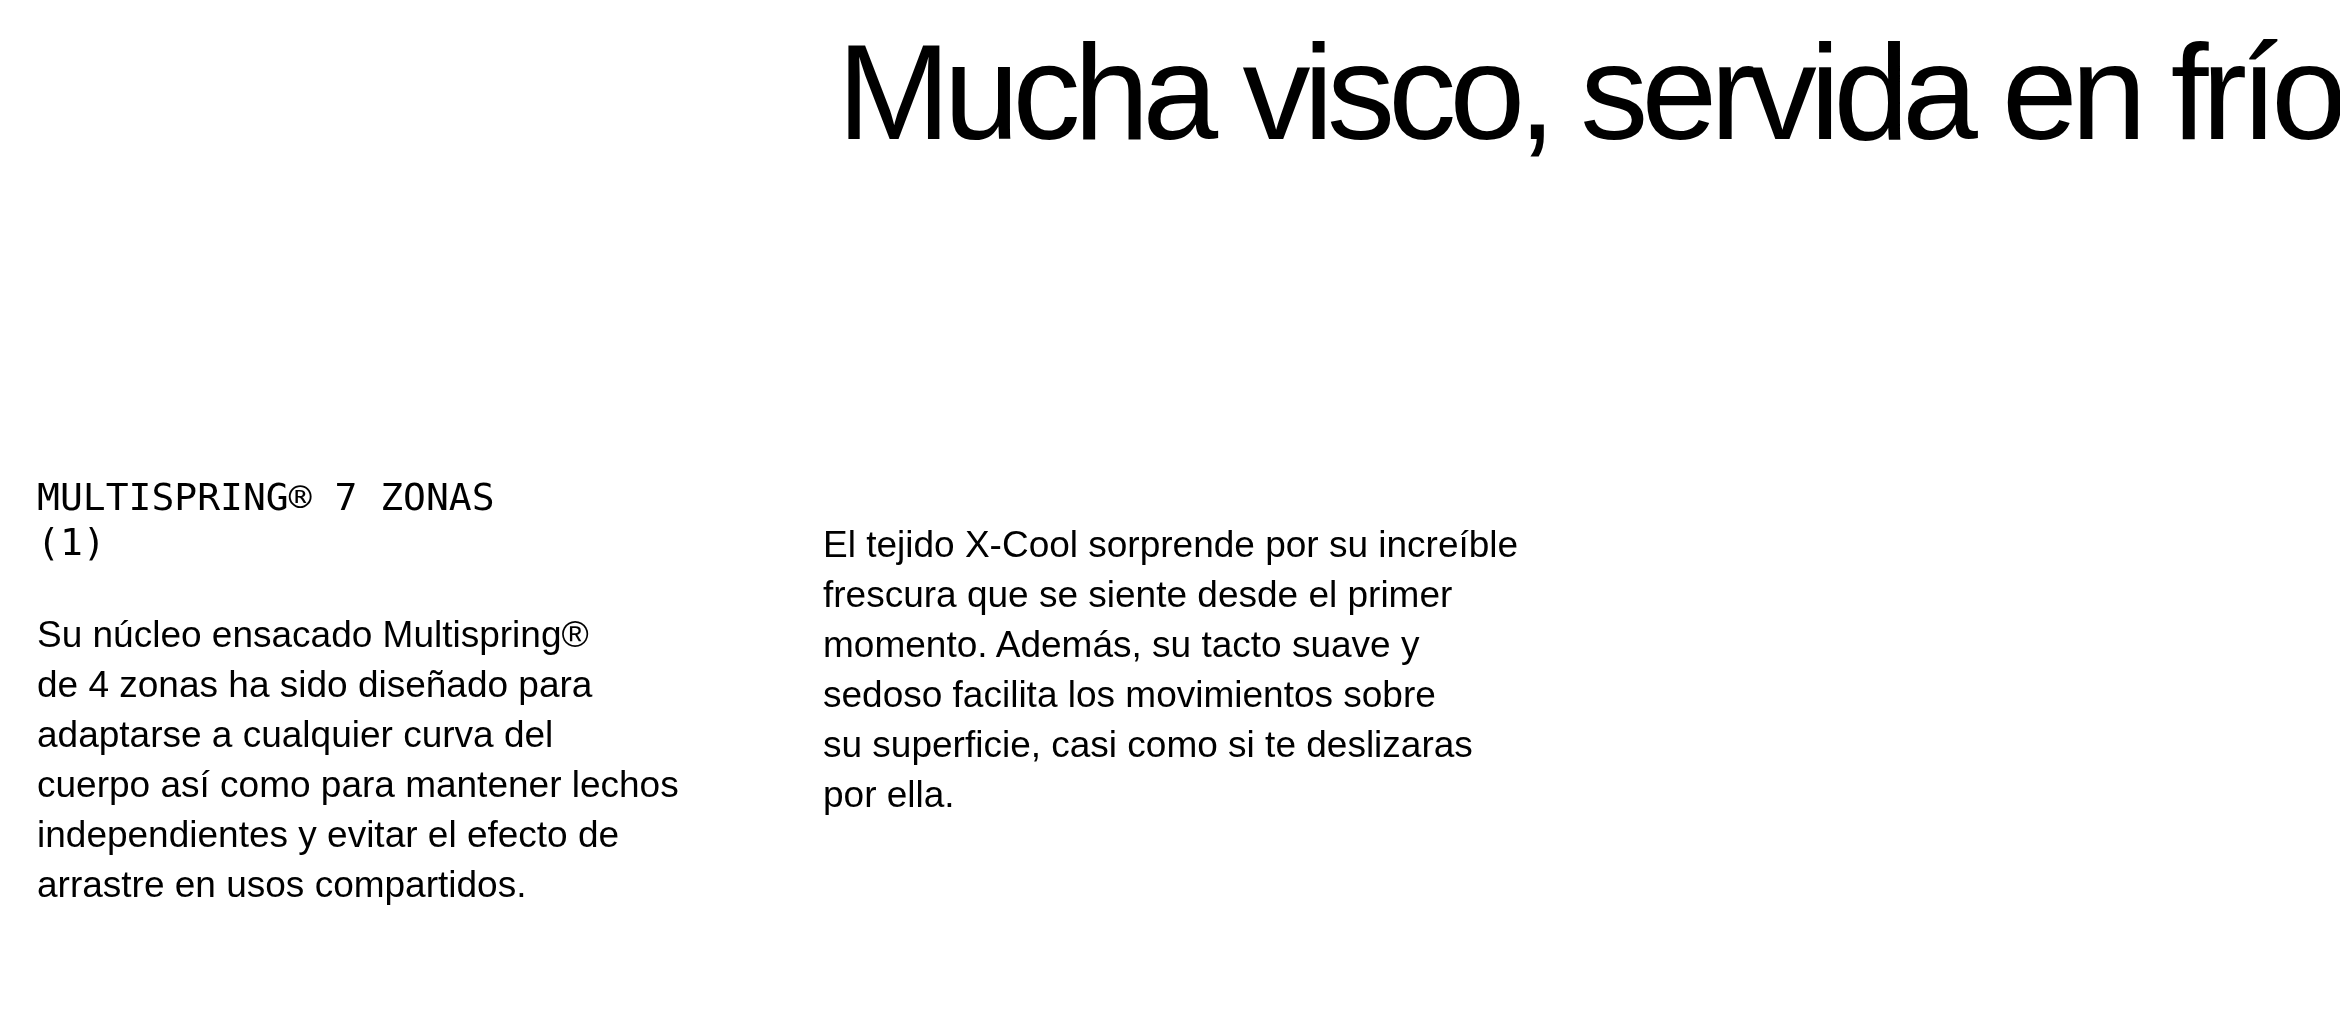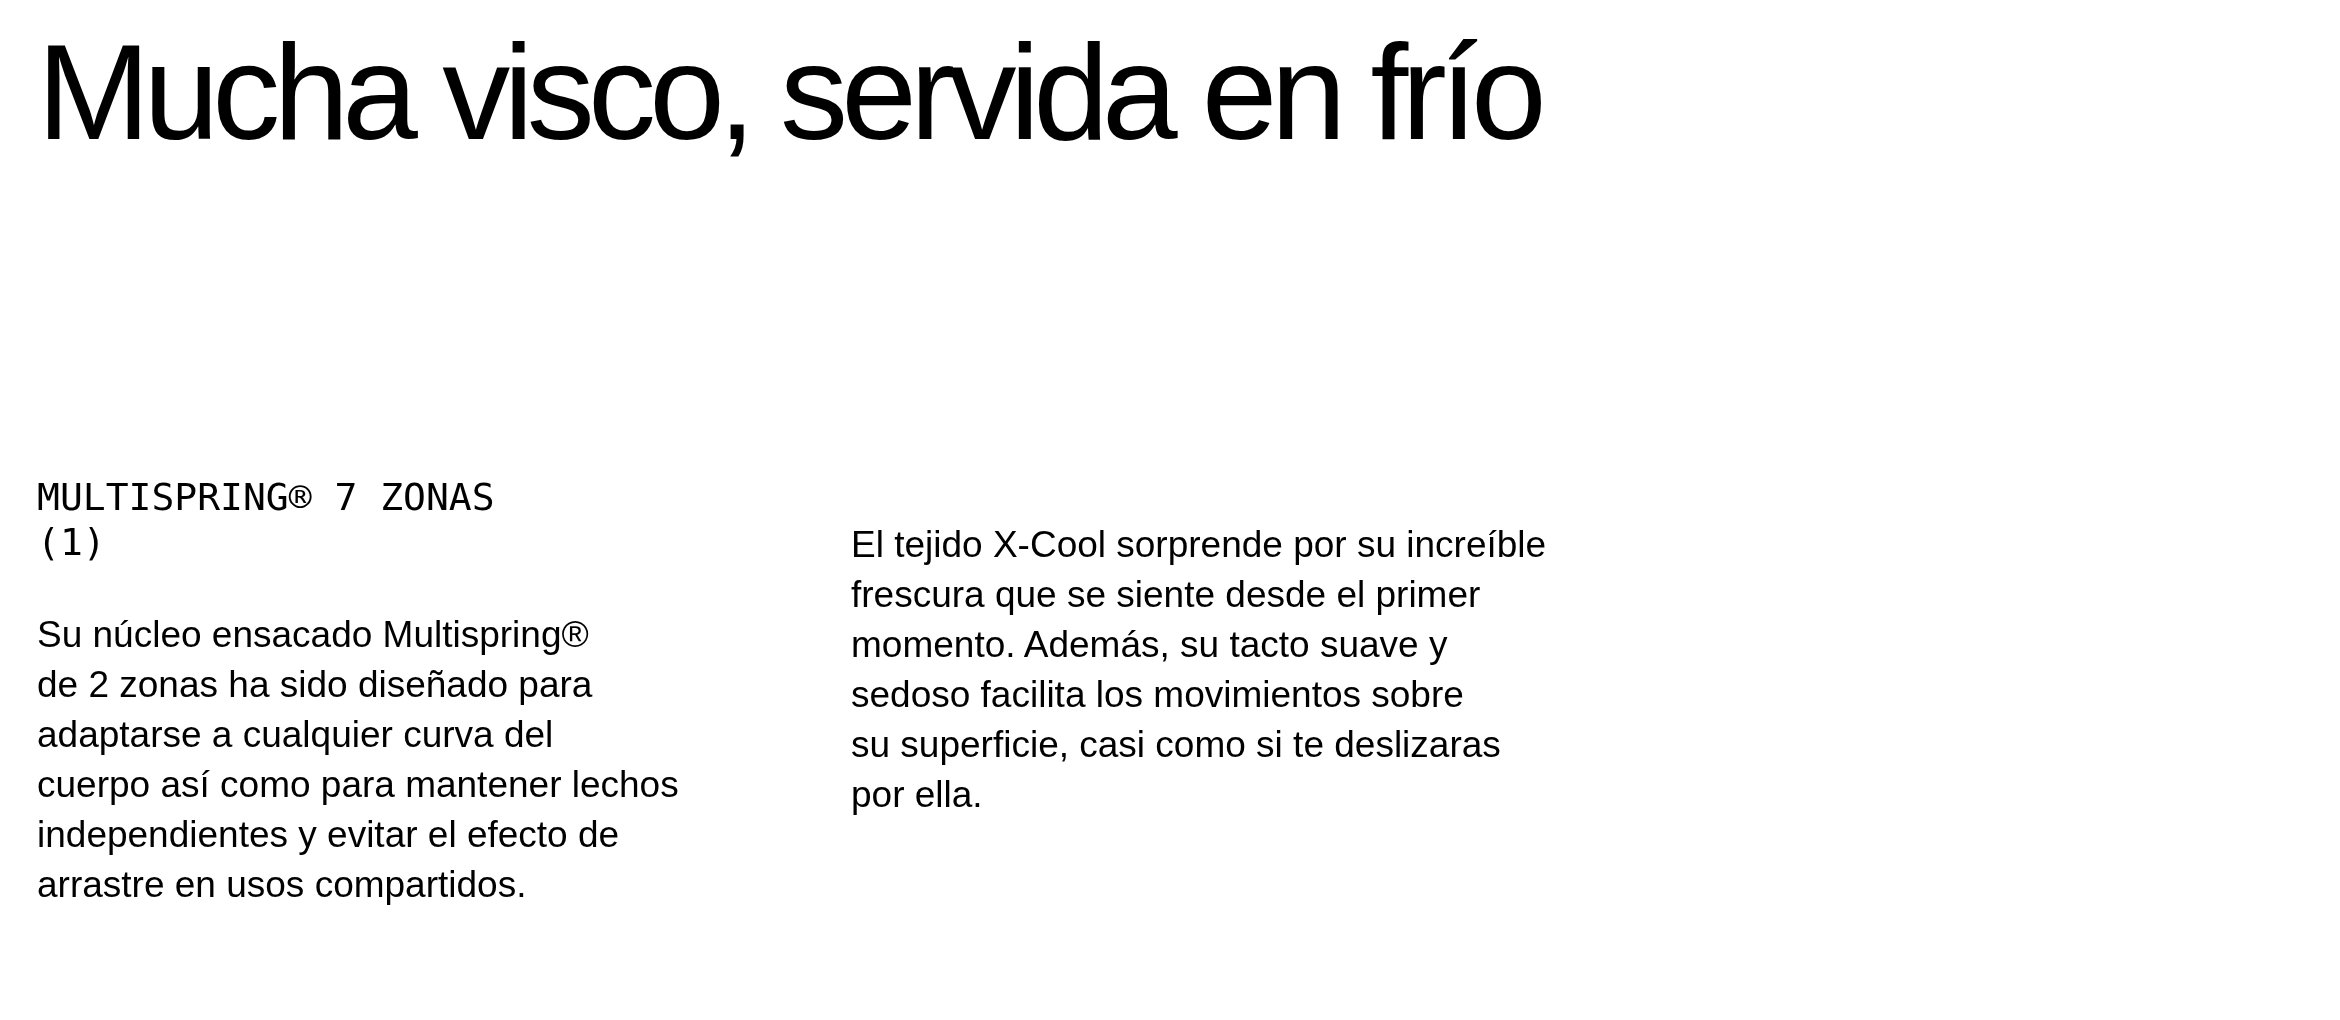--- a/index.html
+++ b/index.html
@@ -15,25 +15,26 @@
     font-family: "Liberation Sans", sans-serif;
     -webkit-font-smoothing: antialiased;
   }
   .section-title {
     margin: 24px 0 0 37px;
     font-size: 136px;
     line-height: 136px;
     font-weight: 400;
     letter-spacing: -0.05em;
     white-space: pre;
+    text-align: right;
   }
   .features-grid {
     display: grid;
     grid-template-columns: repeat(3, 710px);
-    column-gap: 104px;
+    column-gap: 76px;
     margin: 315px 0 0 37px;
   }
   .feature { min-width: 0; }
   .feat-label, .feat-index {
     font-family: "DejaVu Sans Mono", monospace;
     font-size: 38px;
     line-height: 45px;
     font-weight: 400;
     letter-spacing: 0;
     white-space: pre;
@@ -54,21 +55,21 @@
   <h1 class="section-title">Mucha visco, servida en frío</h1>
 
   <div class="features-grid">
 
     <section class="feature">
       <header>
         <div class="feat-label">MULTISPRING® 7 ZONAS</div>
         <div class="feat-index">(1)</div>
       </header>
       <p class="feat-body">Su núcleo ensacado Multispring®
-de 2 zonas ha sido diseñado para
+de 4 zonas ha sido diseñado para
 adaptarse a cualquier curva del
 cuerpo así como para mantener lechos
 independientes y evitar el efecto de
 arrastre en usos compartidos.</p>
     </section>
 
     <section class="feature">
       <p class="feat-body">El tejido X-Cool sorprende por su increíble
 frescura que se siente desde el primer
 momento. Además, su tacto suave y

